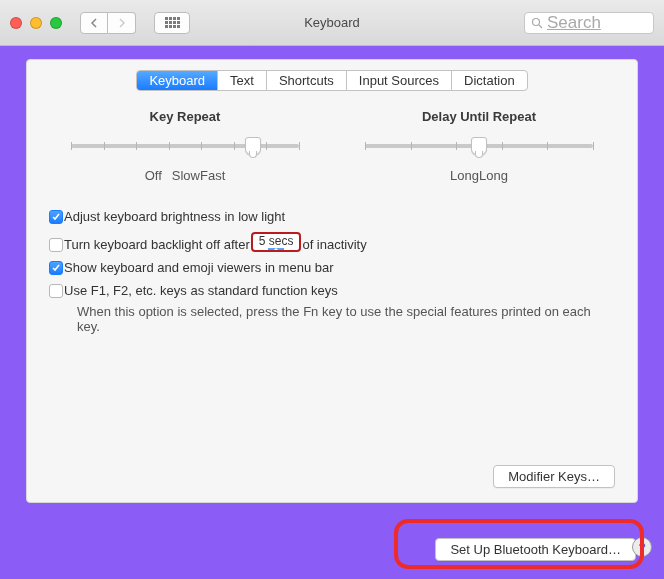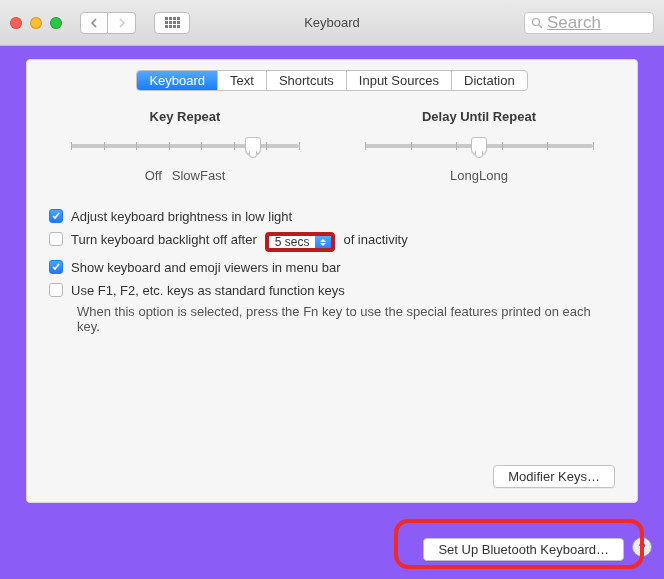--- a/index.html
+++ b/index.html
@@ -28,35 +28,35 @@
   .sliders { display:flex; justify-content:space-between; gap:50px; padding:0 14px 14px;}
   .sliderblock { flex:1; text-align:center;}
   .slider-title { font-size:13px; color:#3a3a3a; margin-bottom:10px; font-weight:700;}
   .track { position:relative; height:32px; margin:0 8px;}
   .rail { position:absolute; top:10px; left:0; right:0; height:4px; background:#c9c9c9; border-radius:2px;}
   .tick { position:absolute; top:8px; width:1px; height:8px; background:#b5b5b5;}
   .thumb { position:absolute; top:3px; width:16px; height:18px; background:#fff; border:1px solid #c0c0c0; border-radius:3px 3px 6px 6px; transform:translateX(-50%); box-shadow:0 1px 1px rgba(0,0,0,0.15);}
   .thumb::after{content:"";position:absolute;bottom:-4px;left:3px;right:3px;height:6px;background:#fff;border:1px solid #c0c0c0;border-top:none;border-radius:0 0 4px 4px;}
   .slabels { display:flex; justify-content:center; font-size:11px; color:#555; margin:2px 4px 0;}
   .opts { margin-top:8px; }
-  .row { display:flex; align-items:flex-start; gap:8px; padding:4px 0; color:#333; font-size:13px; flex-wrap:wrap;}
+  .row { display:flex; align-items:flex-end; gap:1px; padding:4px 0; color:#333; font-size:13px; flex-wrap:wrap;}
   .cb { width:14px; height:14px; border:1px solid #b8b8b8; border-radius:3px; background:#fff; display:inline-flex; align-items:center; justify-content:center; flex:0 0 auto;}
   .cb.checked{ background:linear-gradient(#4ea3ff,#1a7cff); border-color:#1a7cff;}
   .cb.checked svg{ display:block;}
   .cb svg{ display:none;}
-  .popup { display:inline-flex; align-items:center; border:4px solid #b91c1c; border-radius:4px; background:#fff; height:20px; overflow:hidden;}
+  .popup { display:inline-flex; align-items:center; border:2px solid #b91c1c; border-radius:4px; background:#fff; height:20px; overflow:hidden;flex-direction:column;}
   .popup .val{ padding:0 6px; font-size:12px; color:#333; white-space:nowrap;}
   .popup .arrows{ width:16px; height:100%; background:linear-gradient(#5aa8ff,#2a82ff); display:flex; flex-direction:column; align-items:center; justify-content:center; gap:0;}
   .popup .arrows span{ width:0;height:0;border-left:3px solid transparent;border-right:3px solid transparent;}
   .popup .arrows .up{border-bottom:3px solid #fff;margin-bottom:1px;}
   .popup .arrows .dn{border-top:3px solid #fff;}
   .hint { font-size:13px; color:#555; margin-left:28px; margin-top:2px;}
   .modbtn { position:absolute; right:22px; bottom:14px; }
   .btn { background:#fff; border:1px solid #c2c2c2; border-radius:4px; padding:3px 14px; font-size:13px; color:#333; box-shadow:0 1px 0 rgba(0,0,0,0.04);}
-  .bluetooth { position:absolute; right:40px; bottom:18px;}
+  .bluetooth { position:absolute; right:28px; bottom:18px;}
   .callout { position:absolute; right:20px; bottom:10px; width:250px; height:50px; border:4px solid #ee2b2b; border-radius:14px; pointer-events:none;}
   .help { position:absolute; right:12px; bottom:22px; width:20px; height:20px; border:1.5px solid #9a9a9a; border-radius:50%; display:flex; align-items:center; justify-content:center; color:#7a56c2; font-size:13px; background:#ececec;}
 </style>
 </head>
 <body>
 
 <div class="window">
   <div class="titlebar">
     <div class="traffic">
       <div class="tl red"></div>

